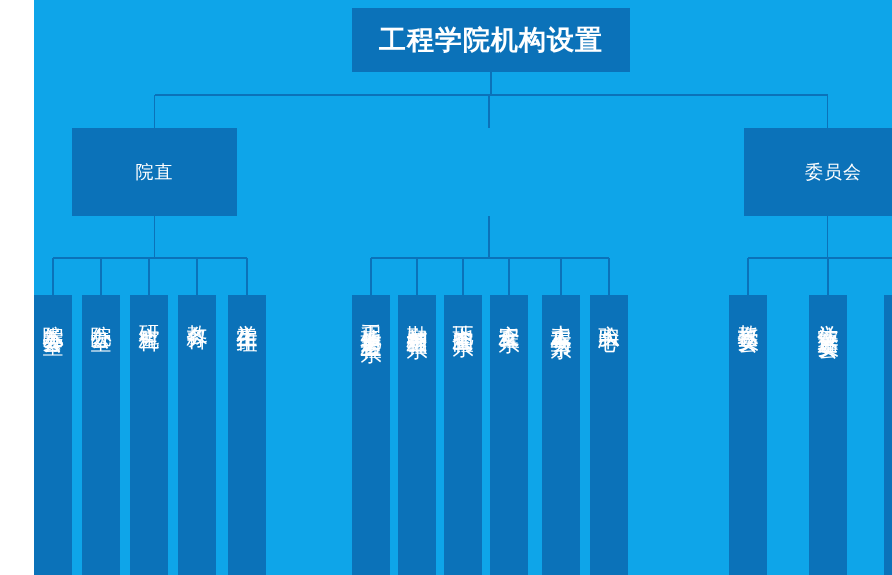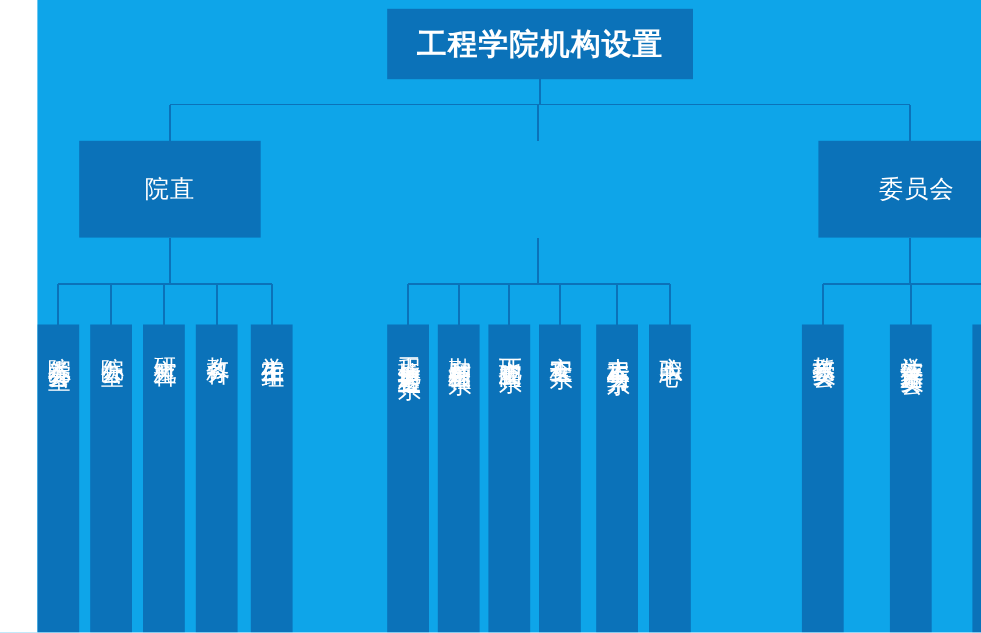--- a/index.html
+++ b/index.html
@@ -31,21 +31,21 @@
   .title-box {
     left: 318px; top: 8px;
     width: 278px; height: 64px;
     font-size: 27px;
     font-weight: bold;
     letter-spacing: 1px;
   }
   .l2-box {
     top: 128px;
     height: 88px;
-    font-size: 22px;
+    font-size: 18px;
     letter-spacing: 1px;
   }
   .l2-box.g0 { left: 38px;  width: 165px; }
   .l2-box.g1 { left: 370px; width: 170px; }
   .l2-box.g2 { left: 710px; width: 179px; }
   .leaf {
     position: absolute;
     top: 295px;
     width: 38px;
     height: 280px;

